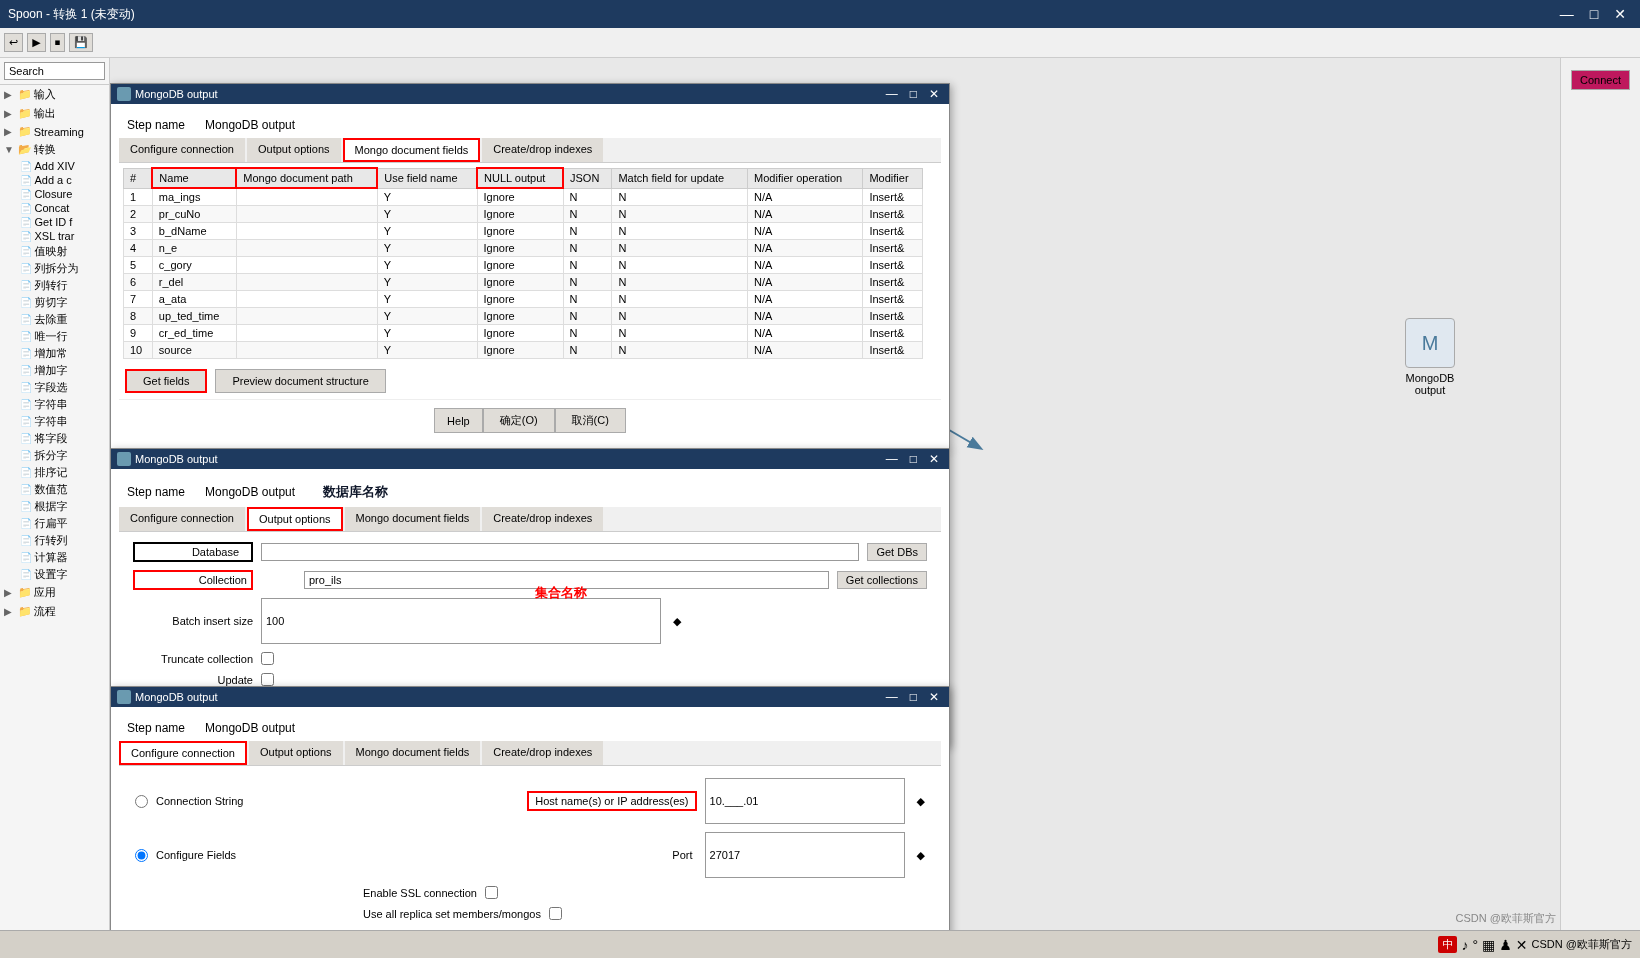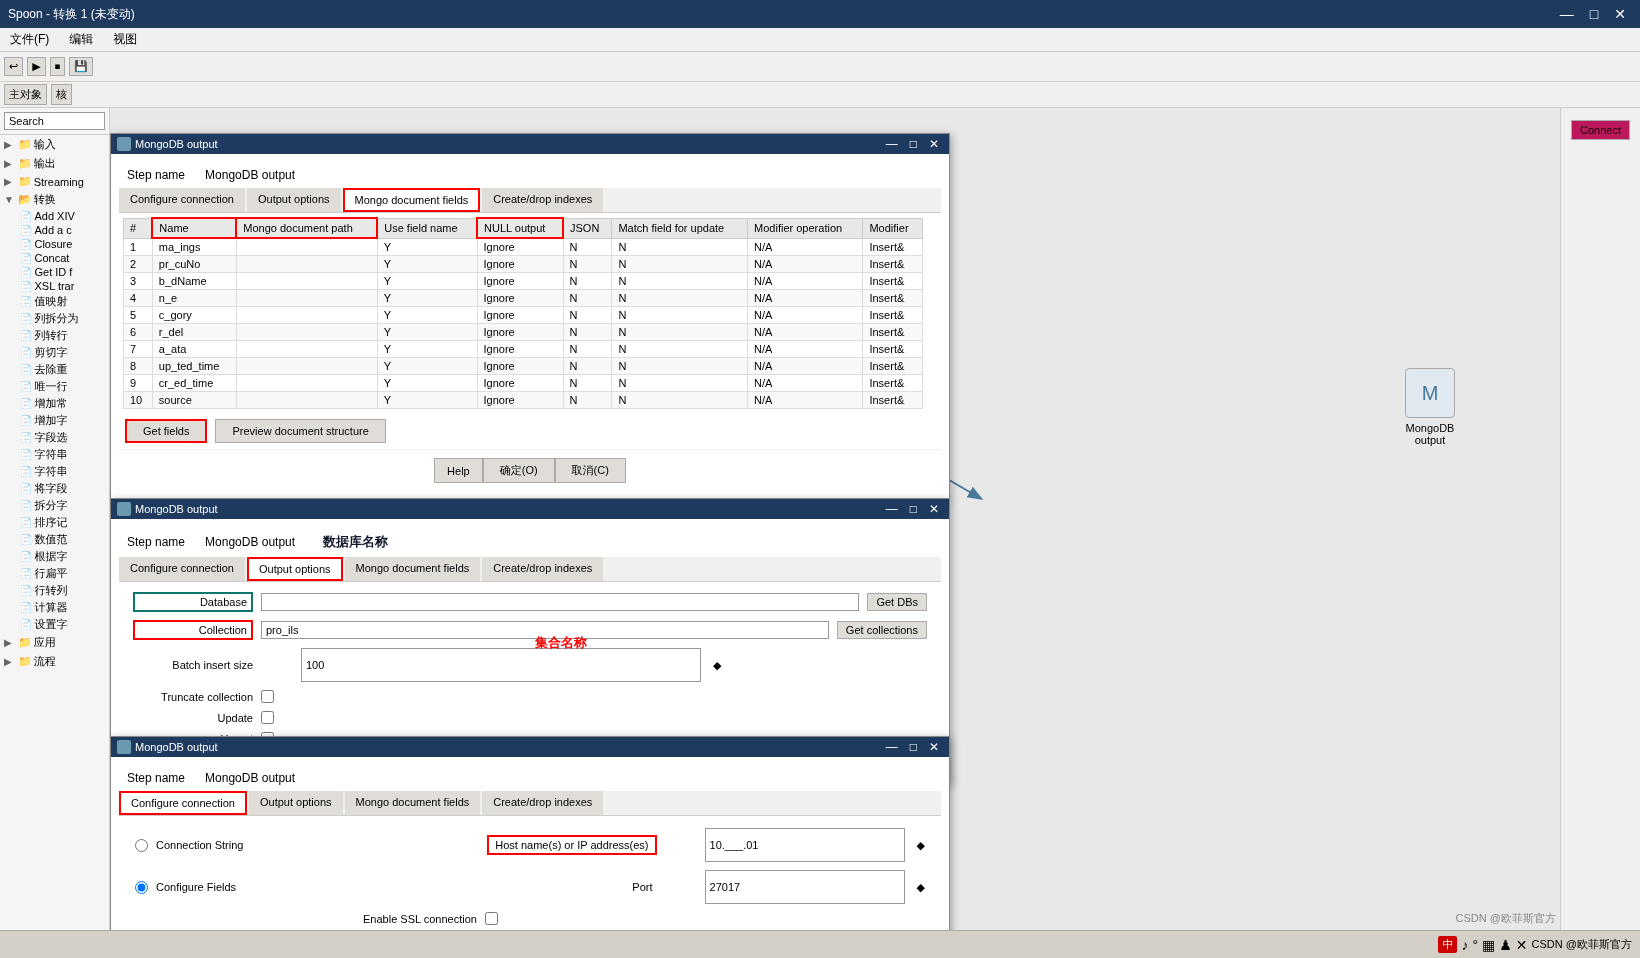--- a/index.html
+++ b/index.html
@@ -63,21 +63,21 @@
     
     
     .fields-table { width: 100%; border-collapse: collapse; font-size: 11px; }
     .fields-table th { background: #e8e8e8; border: 1px solid #ccc; padding: 3px 6px; text-align: left; font-weight: normal; }
     .fields-table td { border: 1px solid #ddd; padding: 2px 6px; }
     .fields-table tr:nth-child(even) { background: #f8f8f8; }
     
     
     .form-row { display: flex; align-items: center; padding: 4px 8px; gap: 8px; font-size: 11px; }
     .form-label { min-width: 120px; text-align: right; }
-    .form-input { border: 1px solid #999; padding: 10px 4px; font-size: 11px; background: white; margin-left: 40px; }
+    .form-input { border: 1px solid #999; padding: 16px 4px; font-size: 11px; background: white; }
     .form-input-wide { border: 1px solid #999; padding: 2px 4px; font-size: 11px; background: white; flex: 1; }
     .form-btn { background: #e0ddd8; border: 1px solid #aaa; padding: 2px 8px; cursor: pointer; font-size: 11px; }
     
     
     .buttons-row { display: flex; justify-content: center; padding: 8px; border-top: 1px solid #eee; }
     .action-btn { background: #e0ddd8; border: 1px solid #aaa; padding: 4px 16px; cursor: pointer; font-size: 11px; }
     .help-btn { background: #e0ddd8; border: 1px solid #aaa; padding: 4px 12px; cursor: pointer; font-size: 11px; }
     
     
     .dialog-top { top: 60px; left: 108px; width: 840px; }
@@ -105,38 +105,29 @@
 
   <div class="title-bar">
     <span>Spoon - 转换 1 (未变动)</span>
     <div class="title-bar-controls">
       <button class="title-btn">—</button>
       <button class="title-btn">□</button>
       <button class="title-btn">✕</button>
     </div>
   </div>
 
-  <div class="menu-bar">
-    <span class="menu-item">文件(F)</span>
-    <span class="menu-item">编辑</span>
-    <span class="menu-item">视图</span>
-  </div>
 
   <div class="toolbar">
     <button class="toolbar-btn">↩</button>
     <button class="toolbar-btn">▶</button>
     <button class="toolbar-btn">⏹</button>
     <button class="toolbar-btn">💾</button>
     <span style="flex:1"></span>
   </div>
 
-  <div class="toolbar" style="height:26px;">
-    <button class="toolbar-btn">主对象</button>
-    <button class="toolbar-btn">核</button>
-  </div>
 
   <div class="content-area">
 
     <div class="sidebar">
       <div class="search-box">
         <input class="search-input" type="text" value="Search" placeholder="Search" style="">
       </div>
       <div class="sidebar-tree">
 
         <div class="tree-item">
@@ -397,27 +388,27 @@
             <span style="color:#0f172a;font-weight:bold;font-size:13px;margin-left:8px;">数据库名称</span>
           </div>
           <div class="tabs">
             <div class="tab">Configure connection</div>
             <div class="tab active" style="border:2px solid red;background:white;">Output options</div>
             <div class="tab">Mongo document fields</div>
             <div class="tab">Create/drop indexes</div>
           </div>
           <div style="padding:6px;">
             <div class="form-row">
-              <span class="form-label" style="border:2px solid #0f766e;padding:2px 4px;">Database</span>
+              <span class="form-label" style="border:2px solid #000000;padding:2px 12px;">Database</span>
               <input class="form-input-wide" type="text" value="" style="width: 400px;">
               <button class="form-btn">Get DBs</button>
             </div>
             <div class="form-row">
               <span class="form-label" style="border:2px solid red;padding:2px 4px;">Collection</span>
-              <input class="form-input-wide" type="text" value="pro_ils" style="width: 400px;">
+              <input class="form-input-wide" type="text" value="pro_ils" style="width: 400px; margin-left: 43px;">
               <button class="form-btn">Get collections</button>
             </div>
 
             <div style="position:relative;margin-left:150px;">
               <span style="color:red;font-weight:bold;font-size:13px;position:absolute;top:-10px;left:260px;">集合名称</span>
             </div>
             <div class="form-row">
               <span class="form-label">Batch insert size</span>
               <input class="form-input" type="text" value="100" style="width: 400px;">
               <span style="margin-left:4px;">◆</span>

